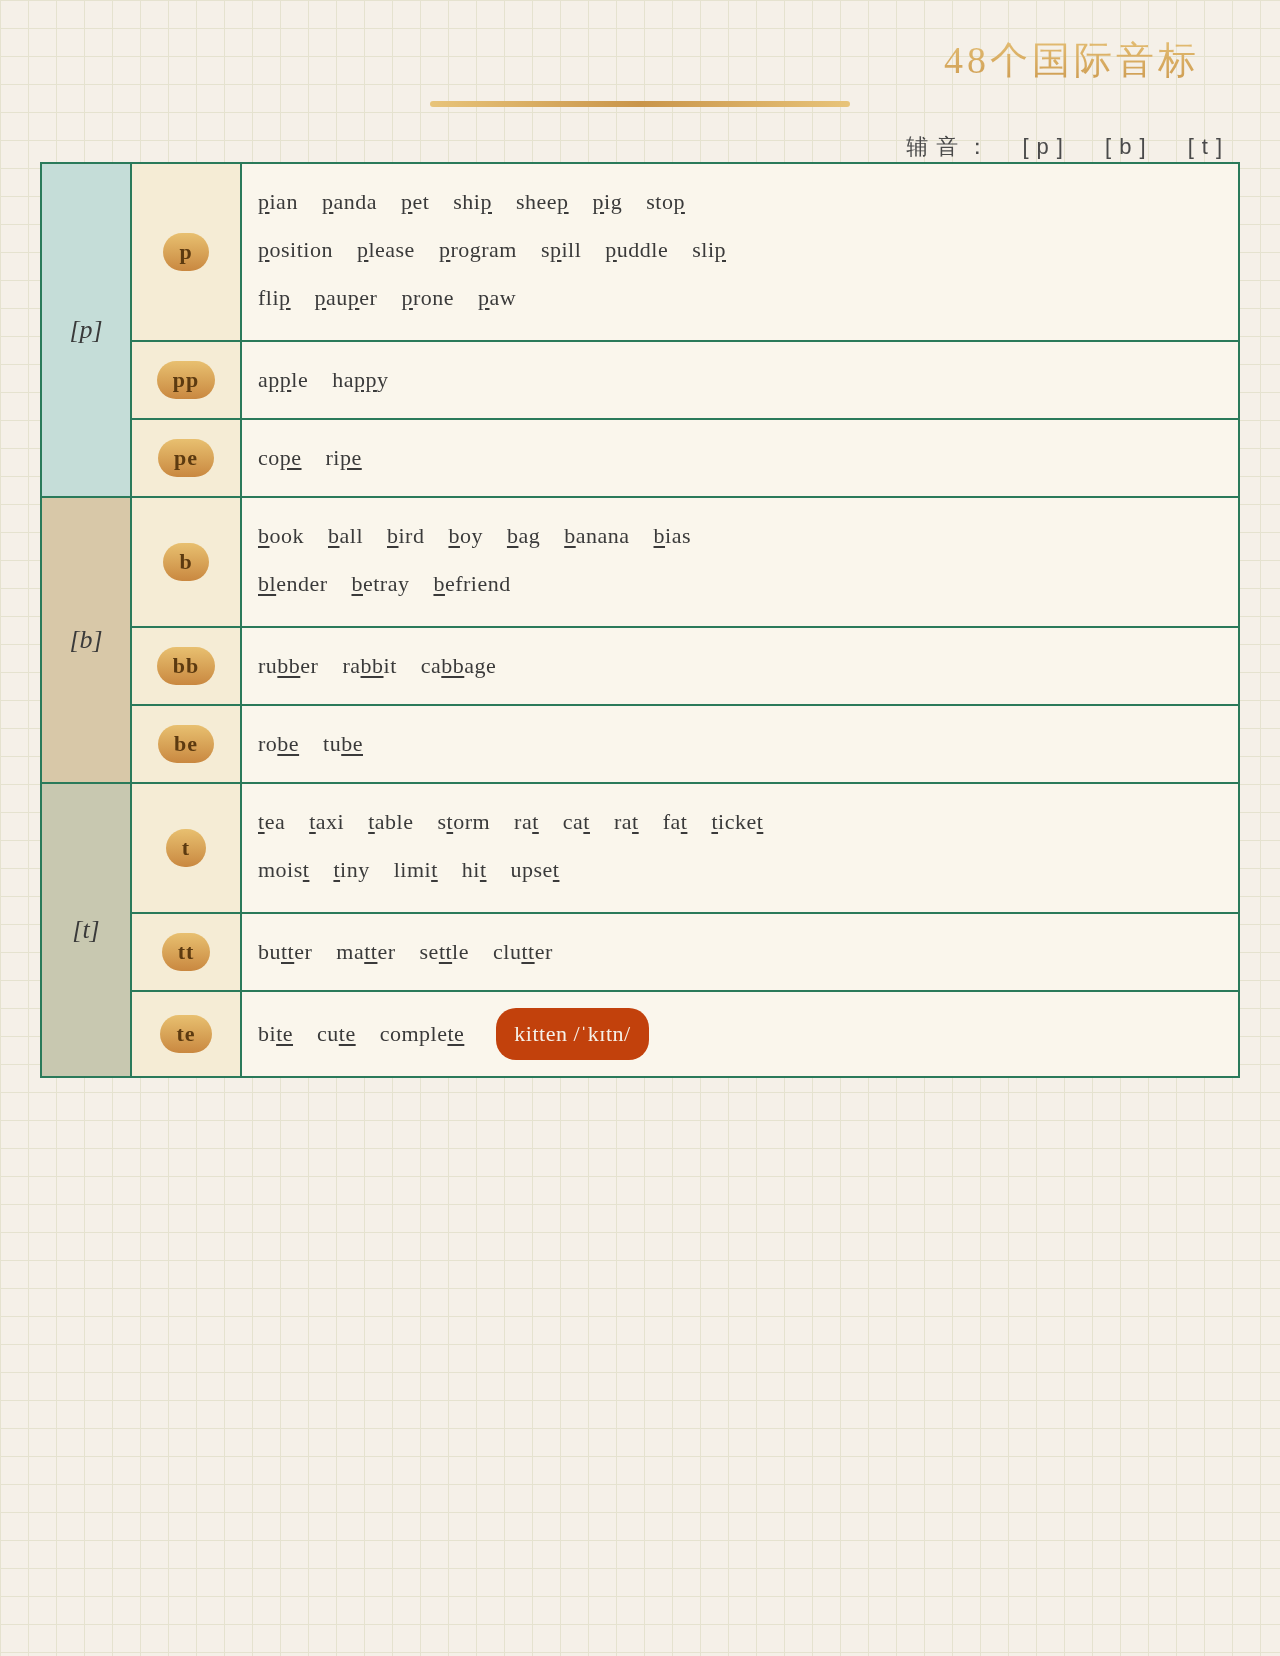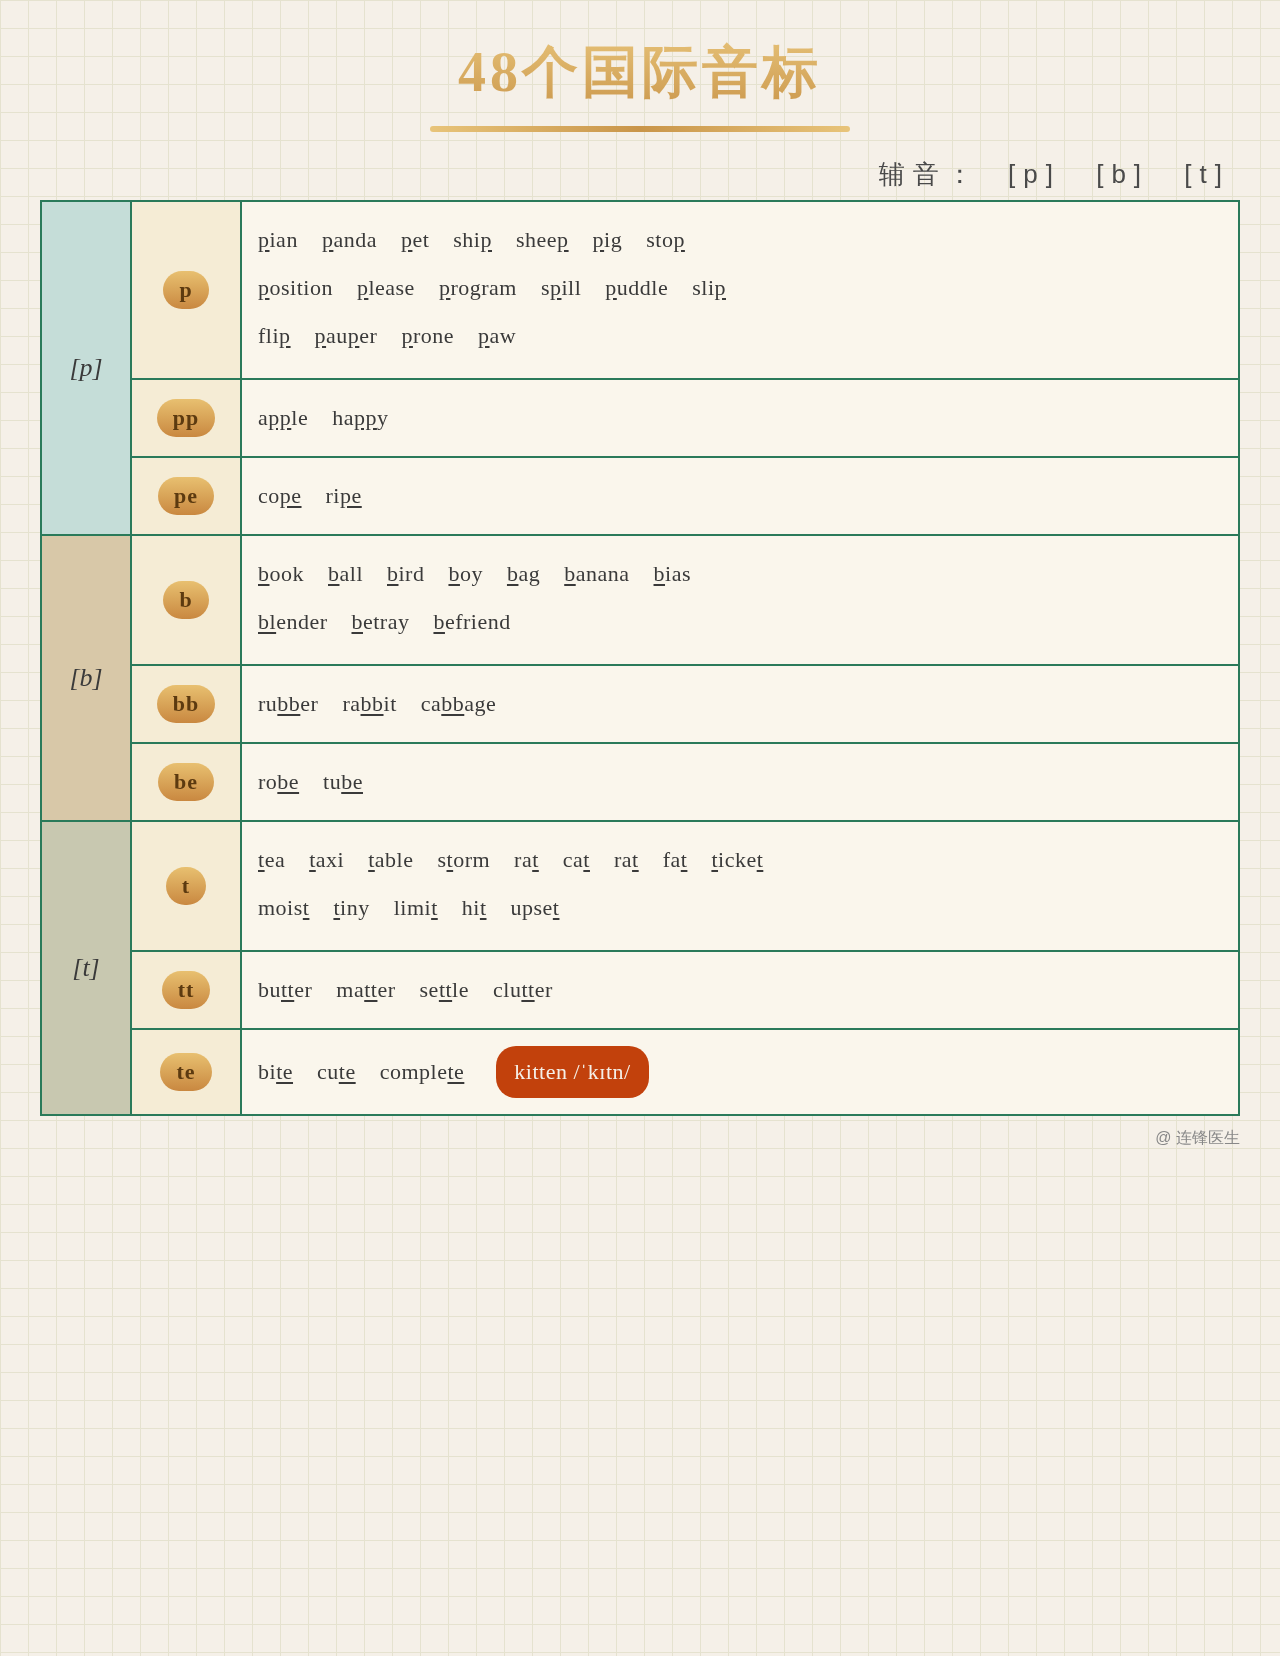--- a/index.html
+++ b/index.html
@@ -29,24 +29,24 @@
     }
 
     .content {
       position: relative;
       z-index: 1;
       width: 100%;
       max-width: 1200px;
     }
 
     .main-title {
-      text-align: center;
-      font-size: 56px;
+      text-align: right;
+      font-size: 38px;
       color: #5c4a2a;
-      font-weight: bold;
+      font-weight: normal;
       margin-bottom: 20px;
       letter-spacing: 4px;
       background: #d4a96a;
       background: linear-gradient(to bottom, #e8c47a, #c9954a);
       -webkit-background-clip: text;
       -webkit-text-fill-color: transparent;
       background-clip: text;
       padding: 5px 40px;
       position: relative;
     }
@@ -54,23 +54,22 @@
     .title-underline {
       height: 6px;
       background: linear-gradient(to right, #e8c47a, #c9954a, #e8c47a);
       border-radius: 3px;
       width: 420px;
       margin: -10px auto 25px;
     }
 
     .subtitle {
       text-align: right;
-      font-size: 26px;
+      font-size: 22px;
       color: #4a4a4a;
-      margin-bottom: 8px;
       padding-right: 10px;
       font-family: 'Arial', sans-serif;
       letter-spacing: 8px;
     }
 
     .main-table {
       width: 100%;
       border-collapse: collapse;
       border: 2.5px solid #2a7a5a;
       background: transparent;
@@ -318,14 +317,13 @@
           <span class="word">bi<span class="ul">te</span></span>
           <span class="word">cu<span class="ul">te</span></span>
           <span class="word">comple<span class="ul">te</span></span>
           <span class="kitten-badge">kitten /ˈkɪtn/</span>
         </td>
       </tr>
 
     </tbody>
   </table>
 
-  <div class="watermark">@ 连锋医生</div>
 </div>
 
 </body></html>

